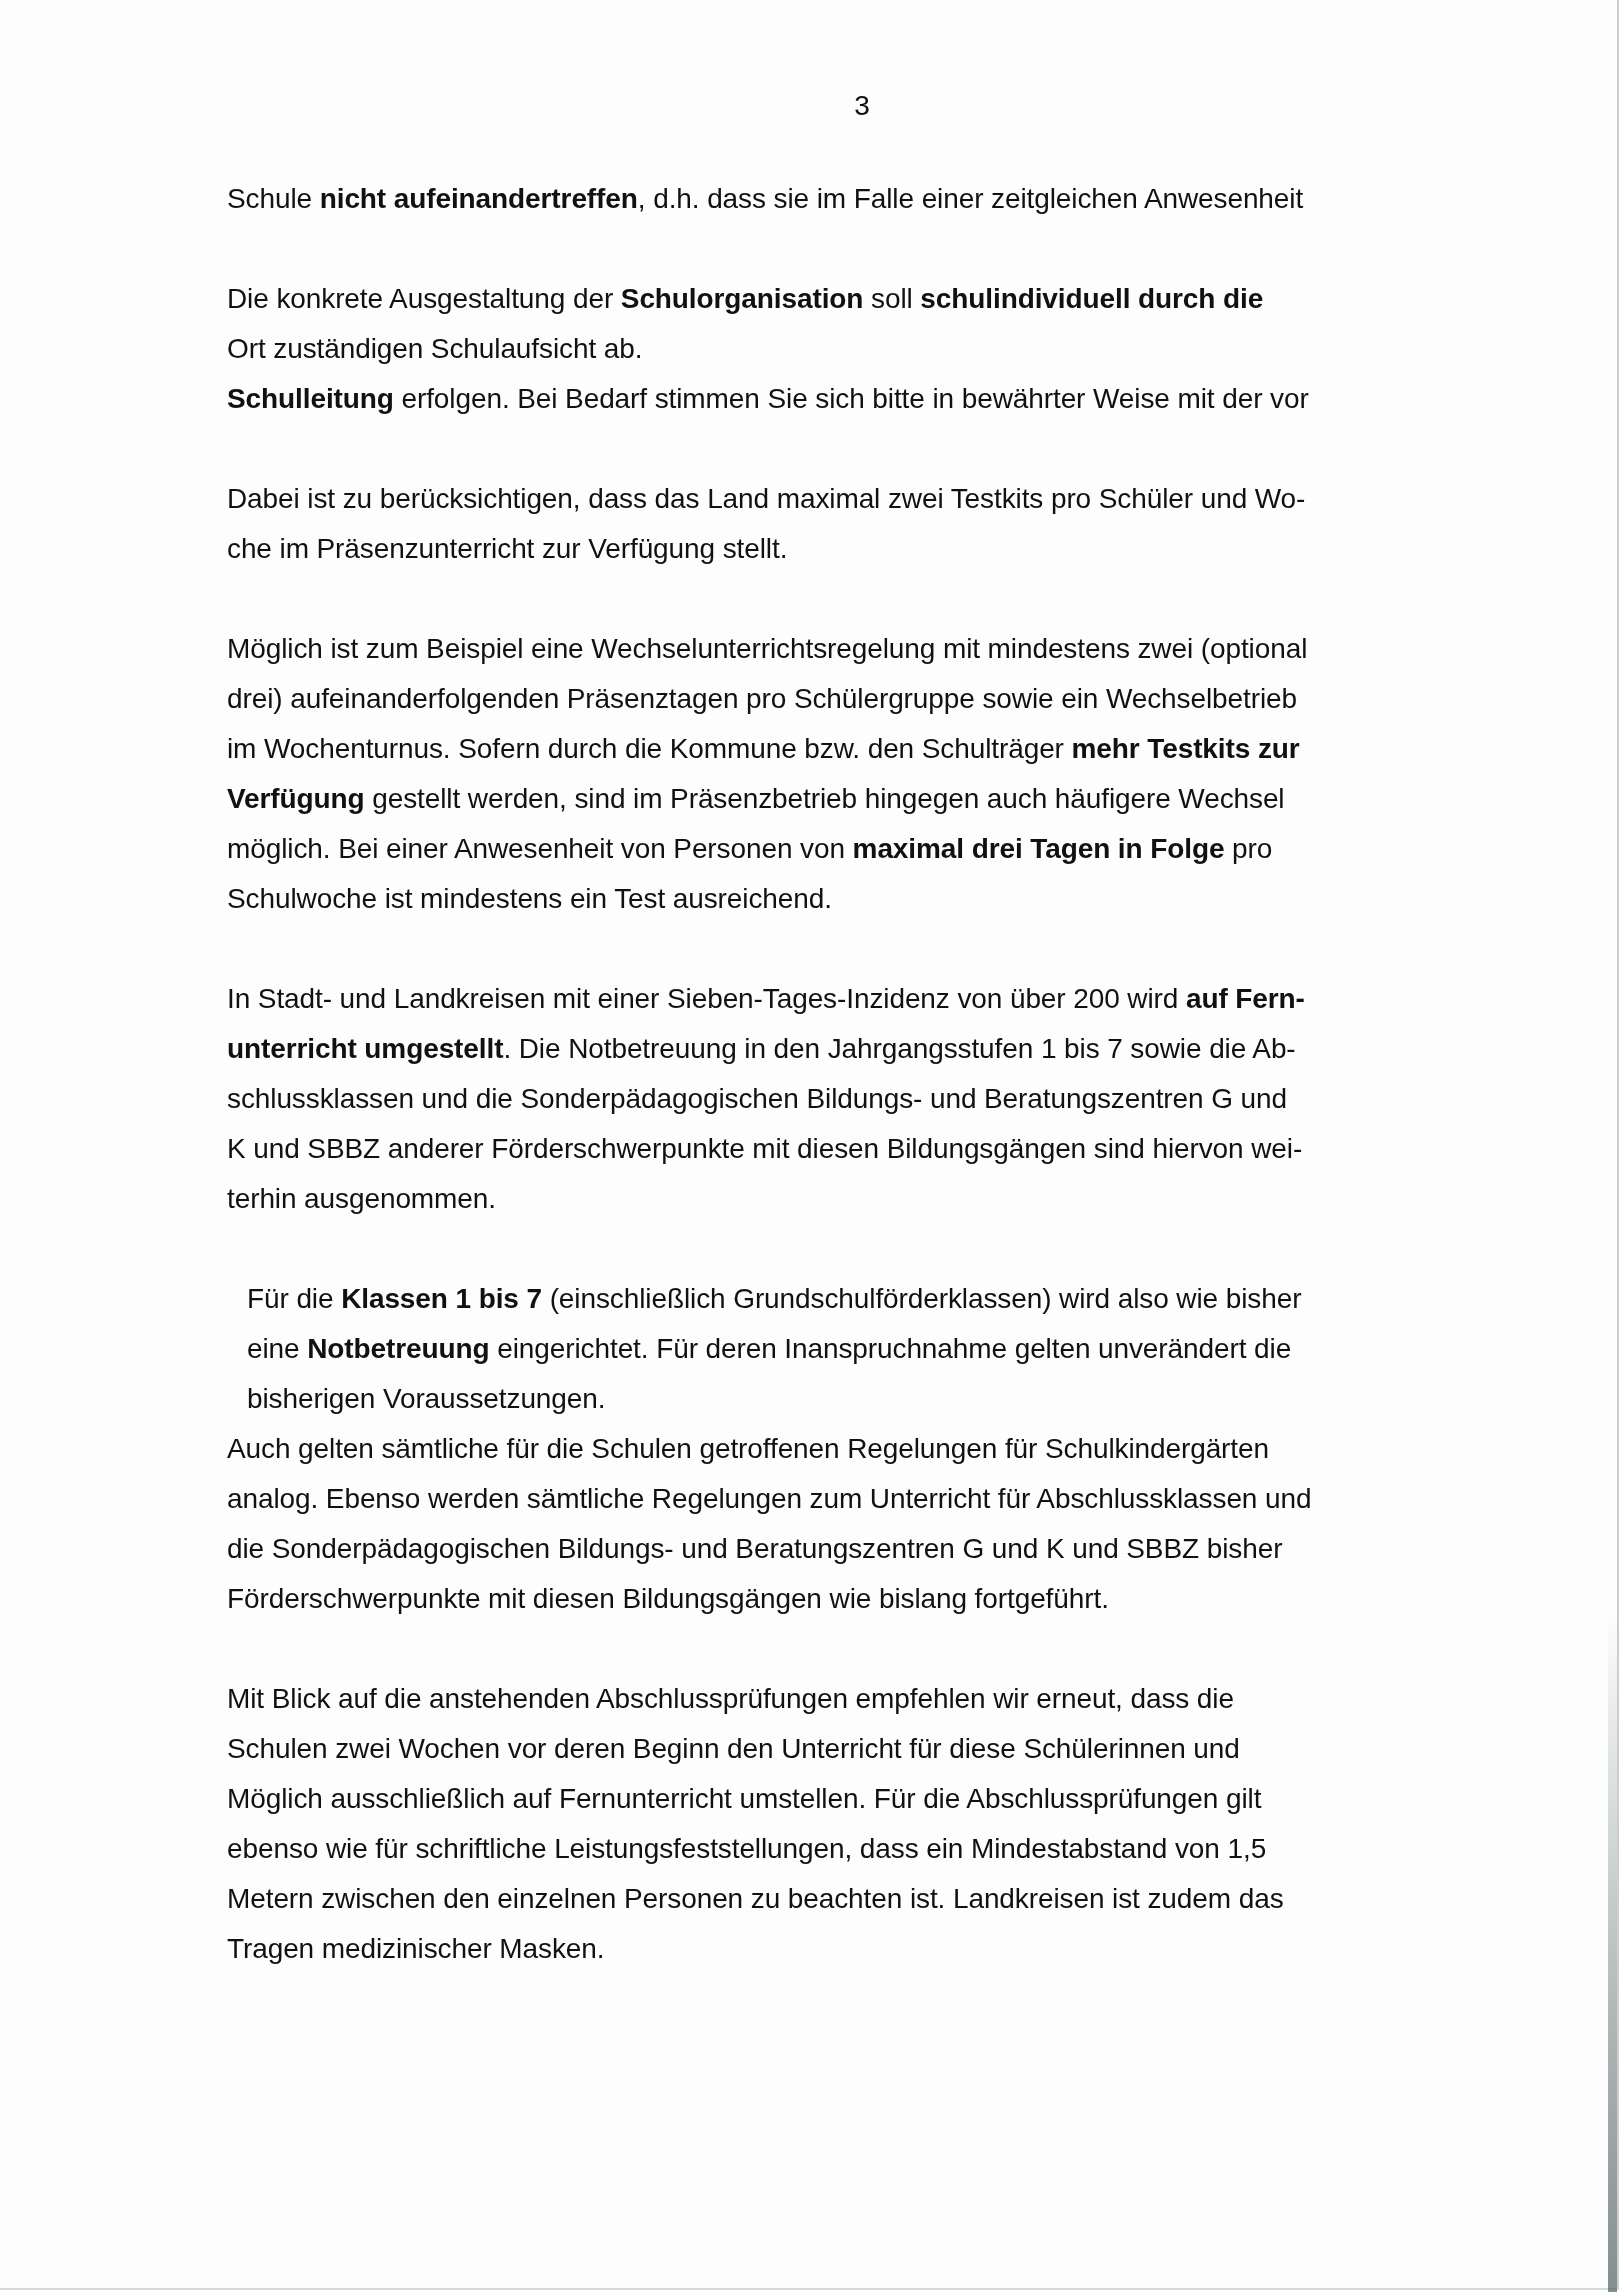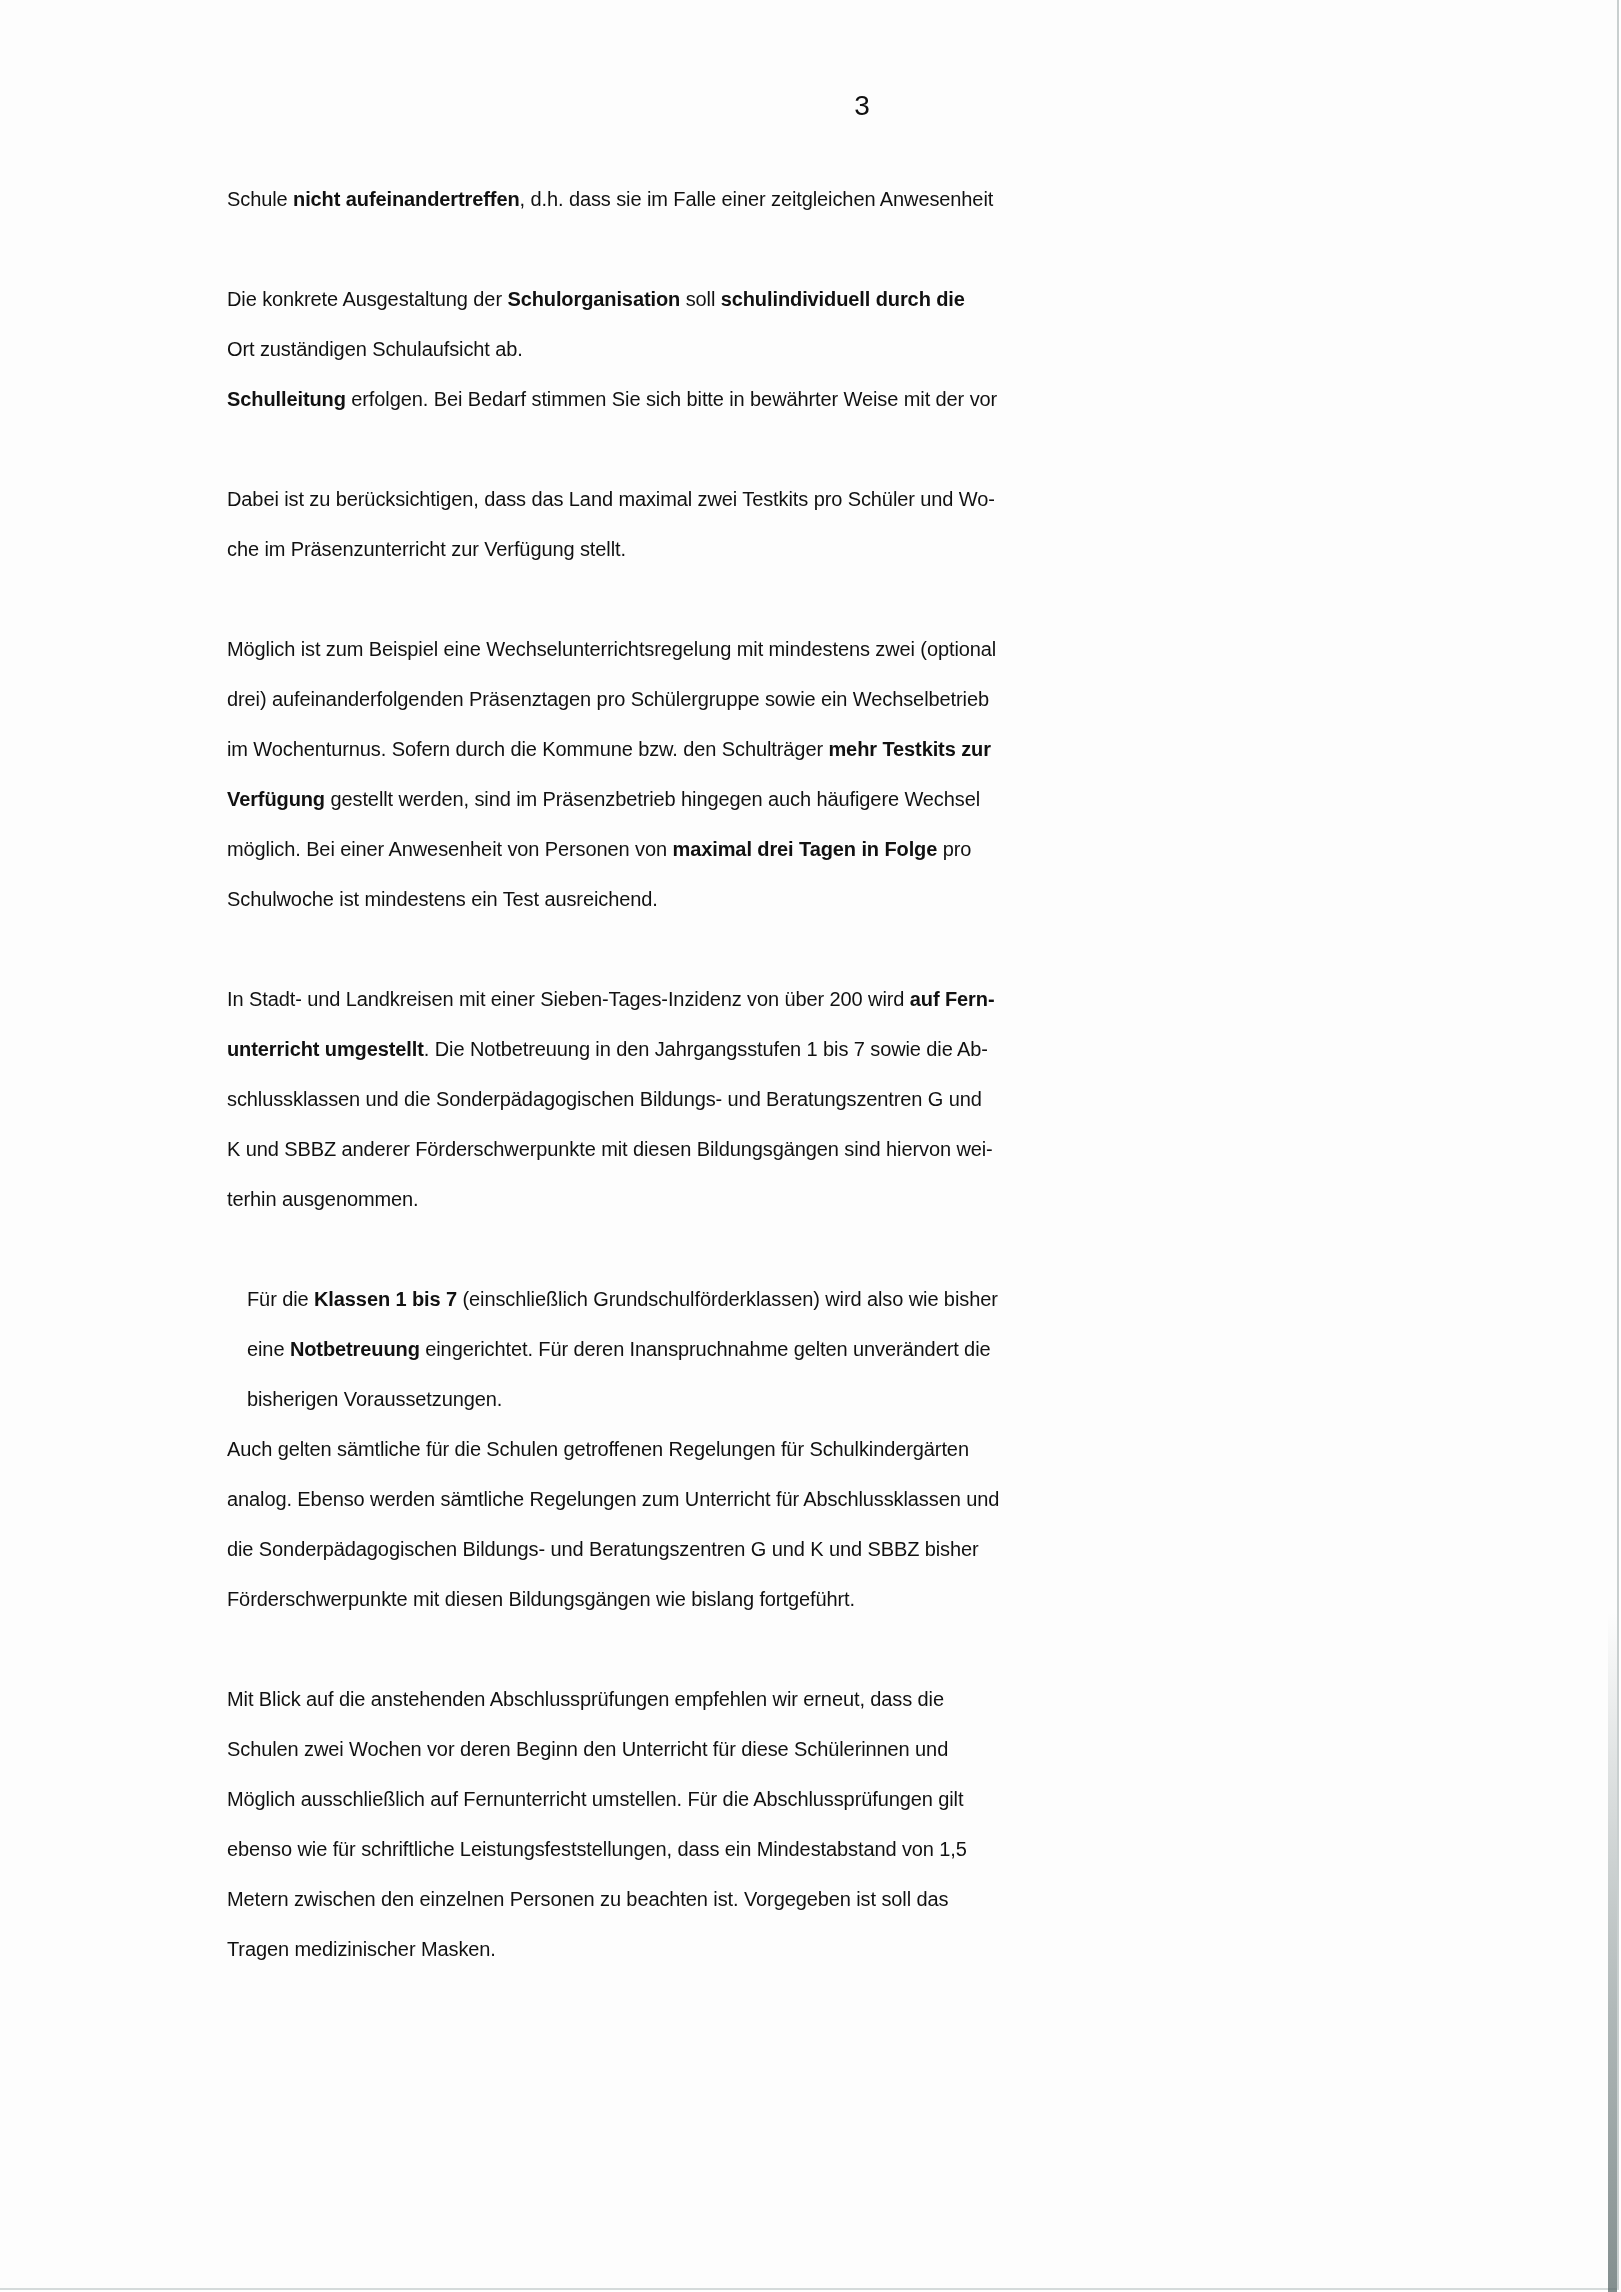--- a/index.html
+++ b/index.html
@@ -40,21 +40,21 @@
       top: 88px;
       text-align: center;
       font-size: 28px;
       line-height: 36px;
     }
     .body-text {
       position: absolute;
       left: 227px;
       top: 174px;
       width: 1308px;
-      font-size: 20px;
+      font-size: 28px;
       line-height: 50px;
       letter-spacing: -0.1px;
     }
     .para {
       margin: 0 0 50px 0;
       white-space: normal;
     }
     .para.tight {
       margin-bottom: 0;
       margin-left: 20px;
@@ -113,18 +113,18 @@
         <span class="line"><span>Auch gelten sämtliche für die Schulen getroffenen Regelungen für Schulkindergärten</span></span>
         <span class="line"><span>analog. Ebenso werden sämtliche Regelungen zum Unterricht für Abschlussklassen und</span></span>
         <span class="line"><span>die Sonderpädagogischen Bildungs- und Beratungszentren G und K und SBBZ bisher</span></span>
         <span class="line"><span>Förderschwerpunkte mit diesen Bildungsgängen wie bislang fortgeführt.</span></span>
       </p>
       <p class="para">
         <span class="line"><span>Mit Blick auf die anstehenden Abschlussprüfungen empfehlen wir erneut, dass die</span></span>
         <span class="line"><span>Schulen zwei Wochen vor deren Beginn den Unterricht für diese Schülerinnen und</span></span>
         <span class="line"><span>Möglich ausschließlich auf Fernunterricht umstellen. Für die Abschlussprüfungen gilt</span></span>
         <span class="line"><span>ebenso wie für schriftliche Leistungsfeststellungen, dass ein Mindestabstand von 1,5</span></span>
-        <span class="line"><span>Metern zwischen den einzelnen Personen zu beachten ist. Vorgegeben ist soll das</span></span>
+        <span class="line"><span>Metern zwischen den einzelnen Personen zu beachten ist. Landkreisen ist zudem das</span></span>
         <span class="line"><span>Tragen medizinischer Masken.</span></span>
       </p>
     </div>
 </div>
 
 
 </body></html>

